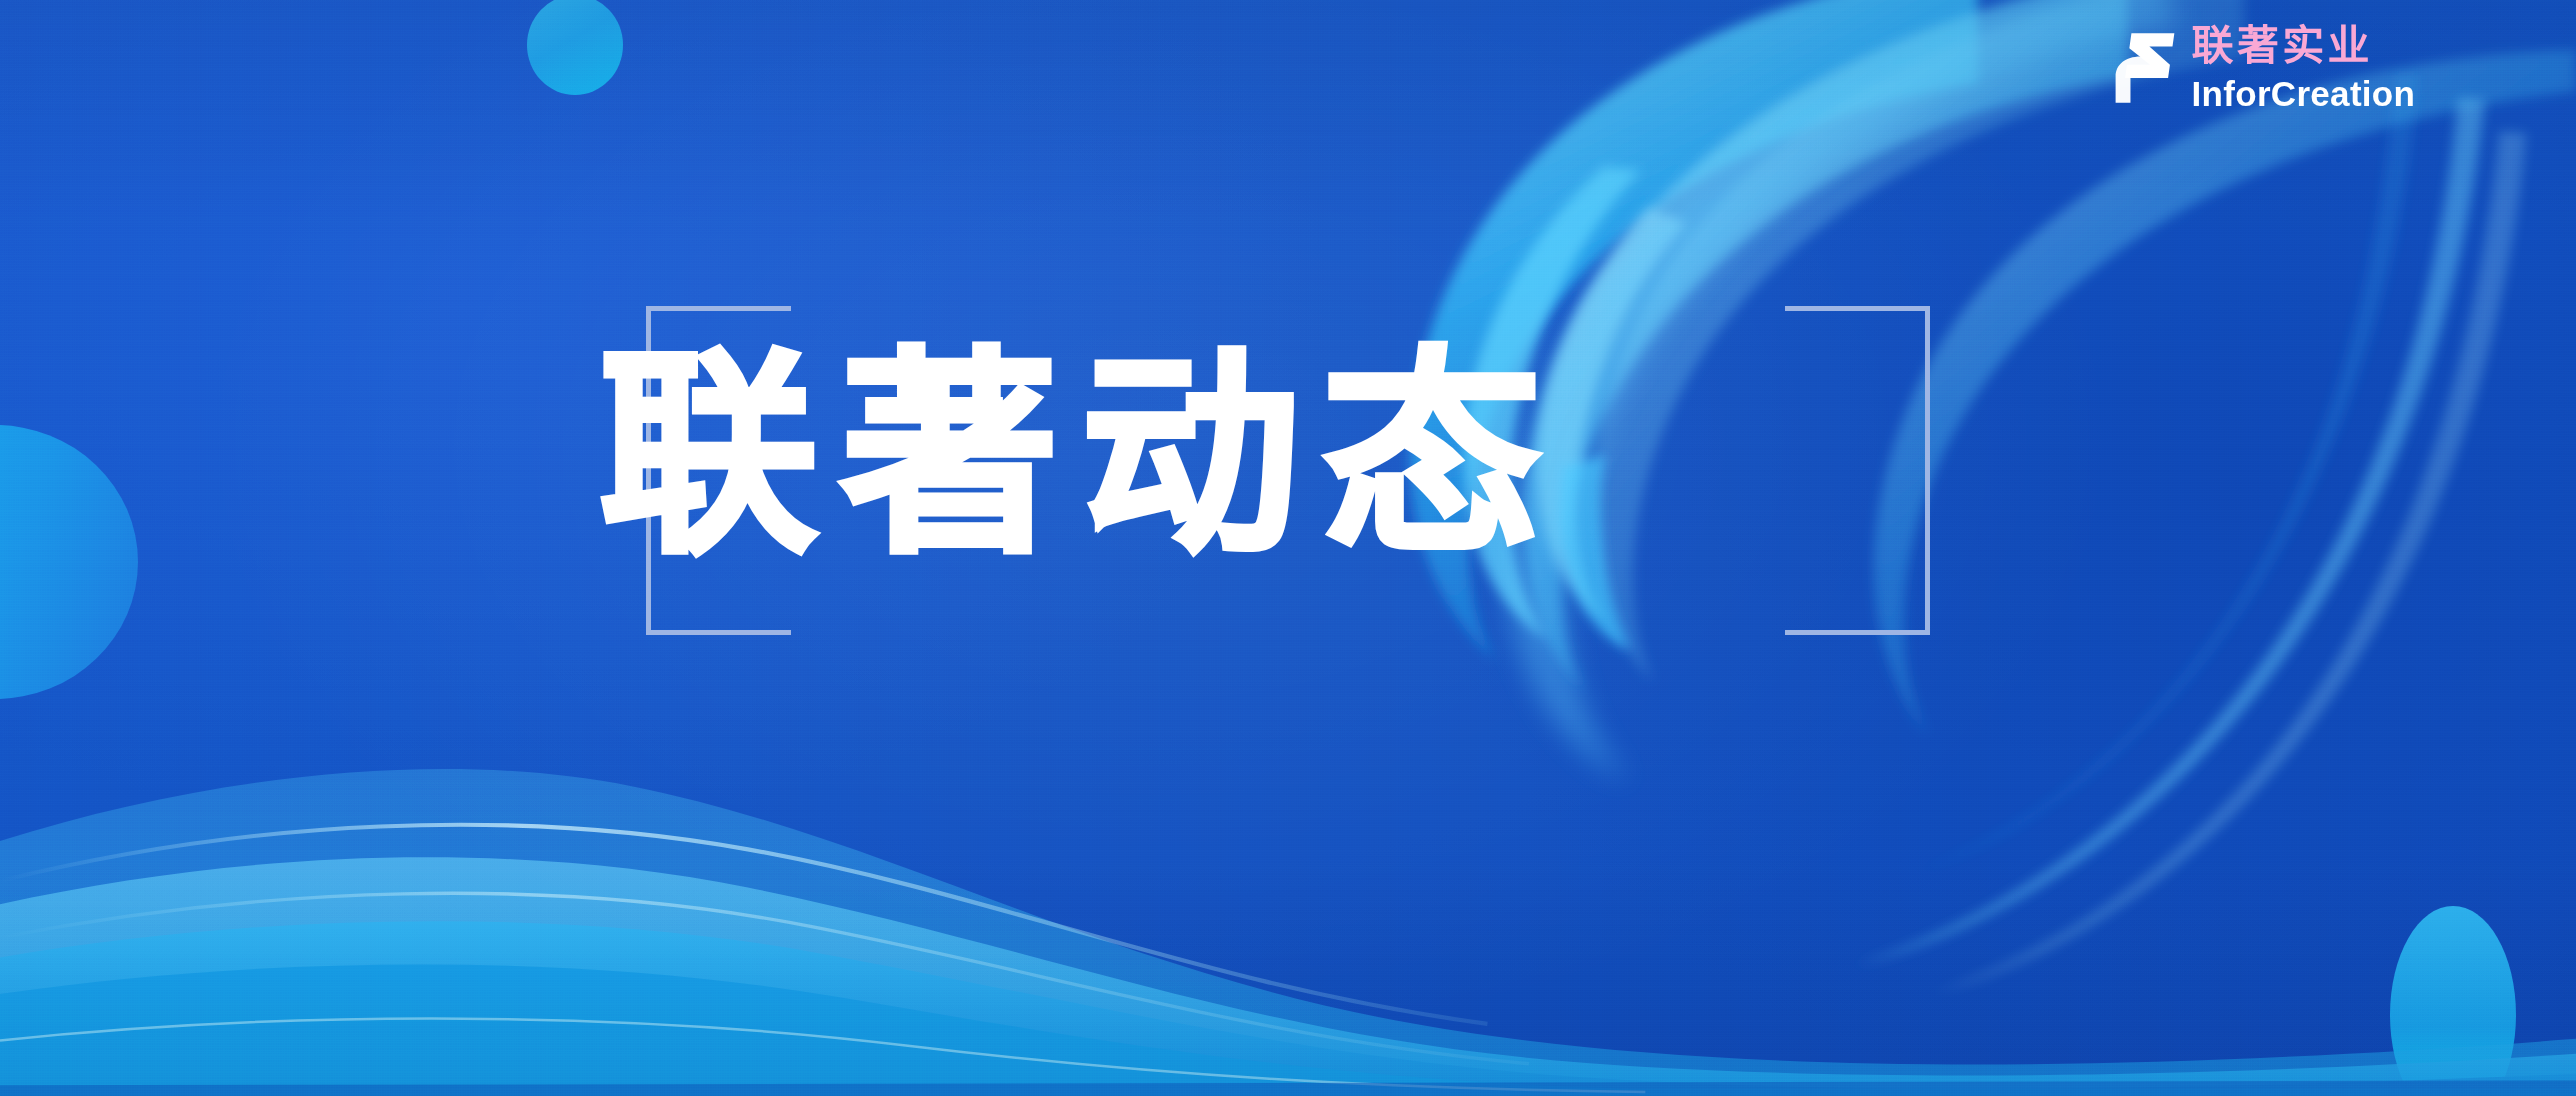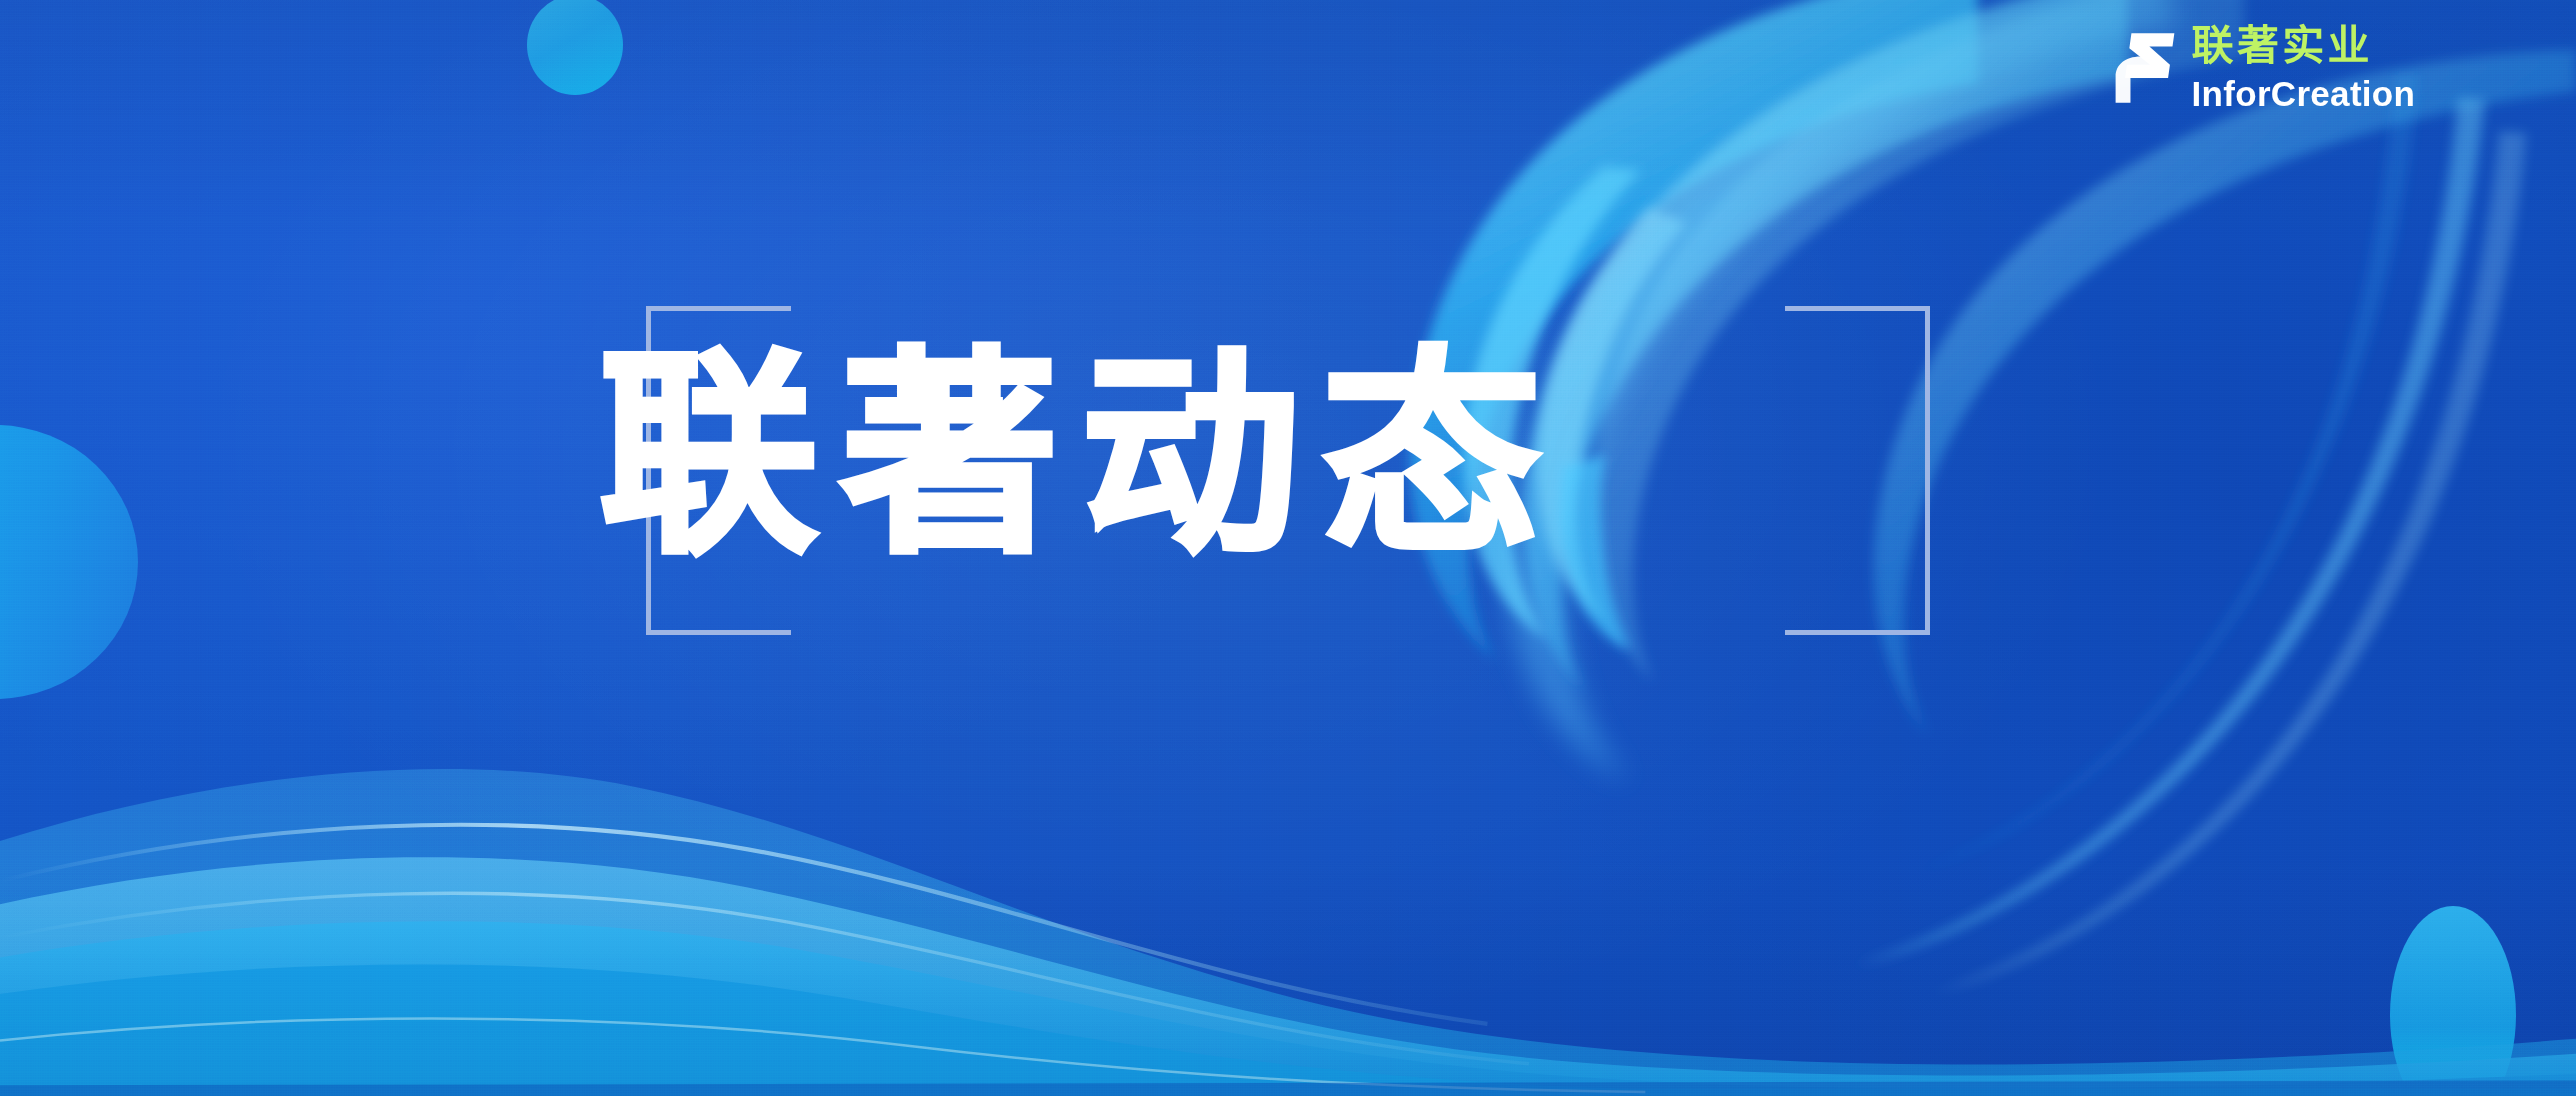--- a/index.html
+++ b/index.html
@@ -134,21 +134,21 @@
     width: 71px; height: 80px;
     flex: 0 0 auto;
   }
   .logo-text {
     display: flex;
     flex-direction: column;
     justify-content: center;
     line-height: 1;
   }
   .logo-cn {
-    color: #bef264;
+    color: #f9a8d4;
     font-family: "DejaVu Sans", "Liberation Sans", sans-serif;
     font-size: 42px;
     font-weight: 700;
     letter-spacing: 3.3px;
     white-space: nowrap;
   }
   .logo-en {
     color: #ffffff;
     font-family: "Liberation Sans", "DejaVu Sans", sans-serif;
     font-size: 35px;

